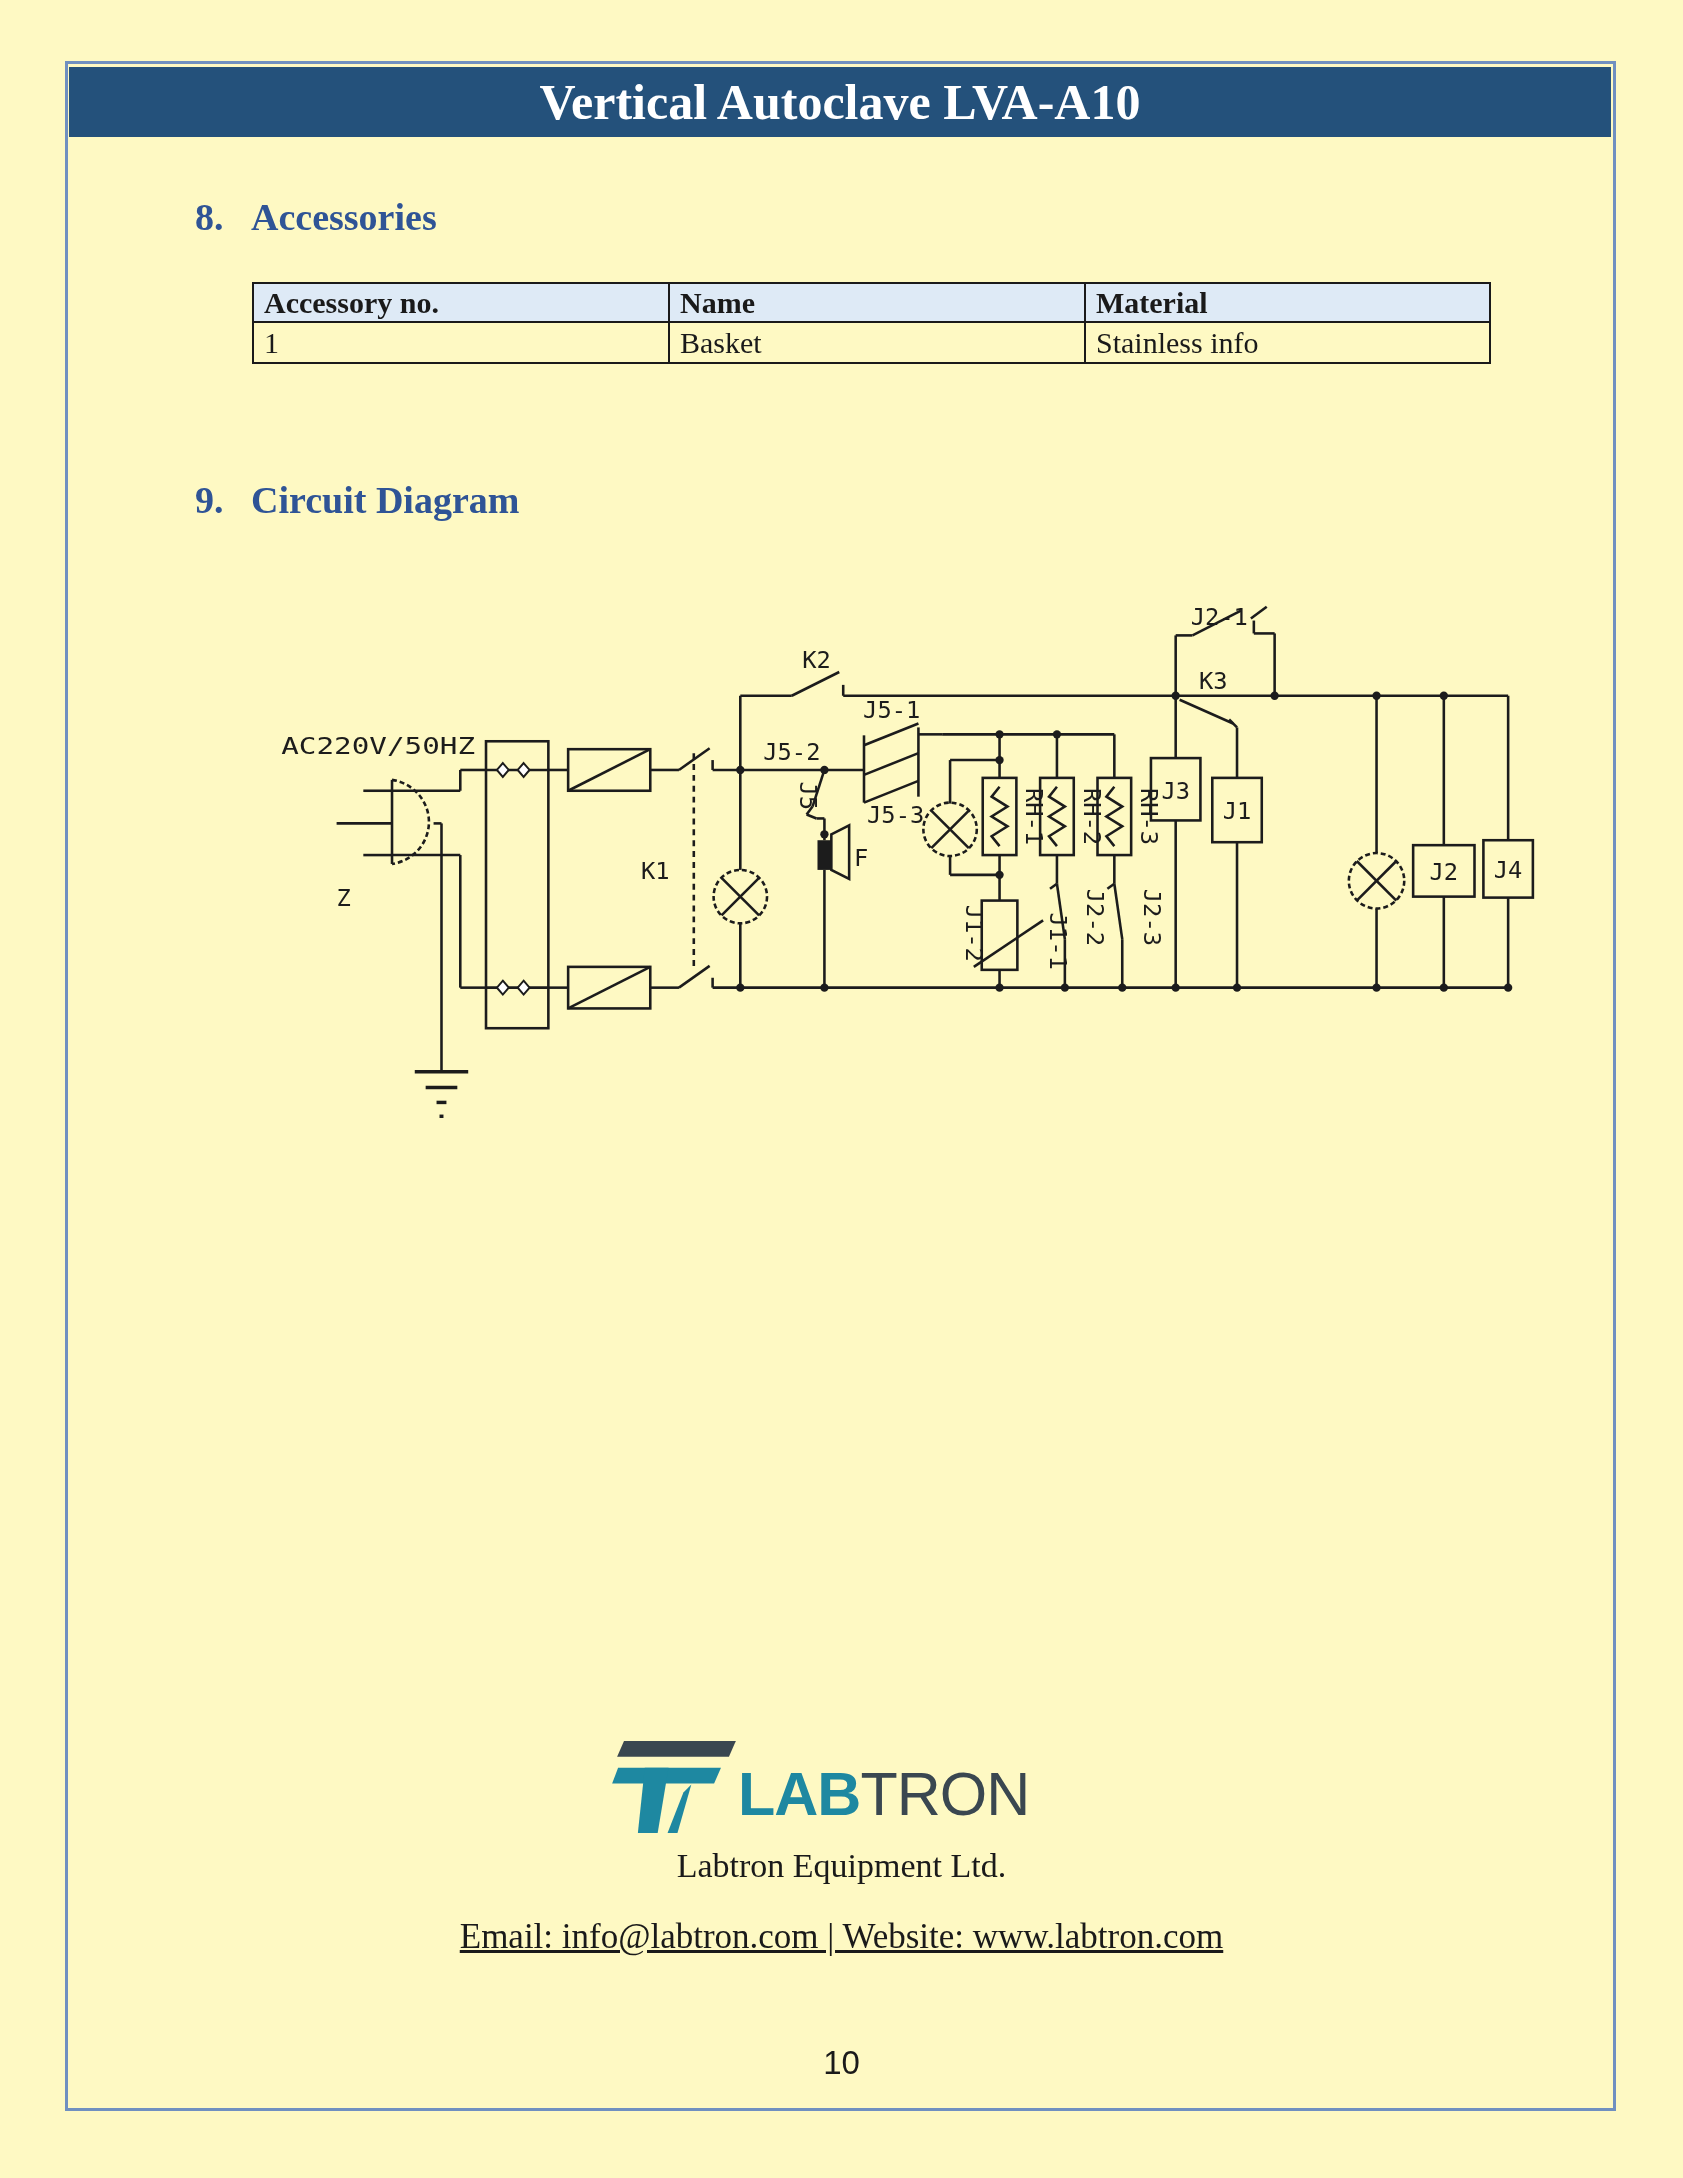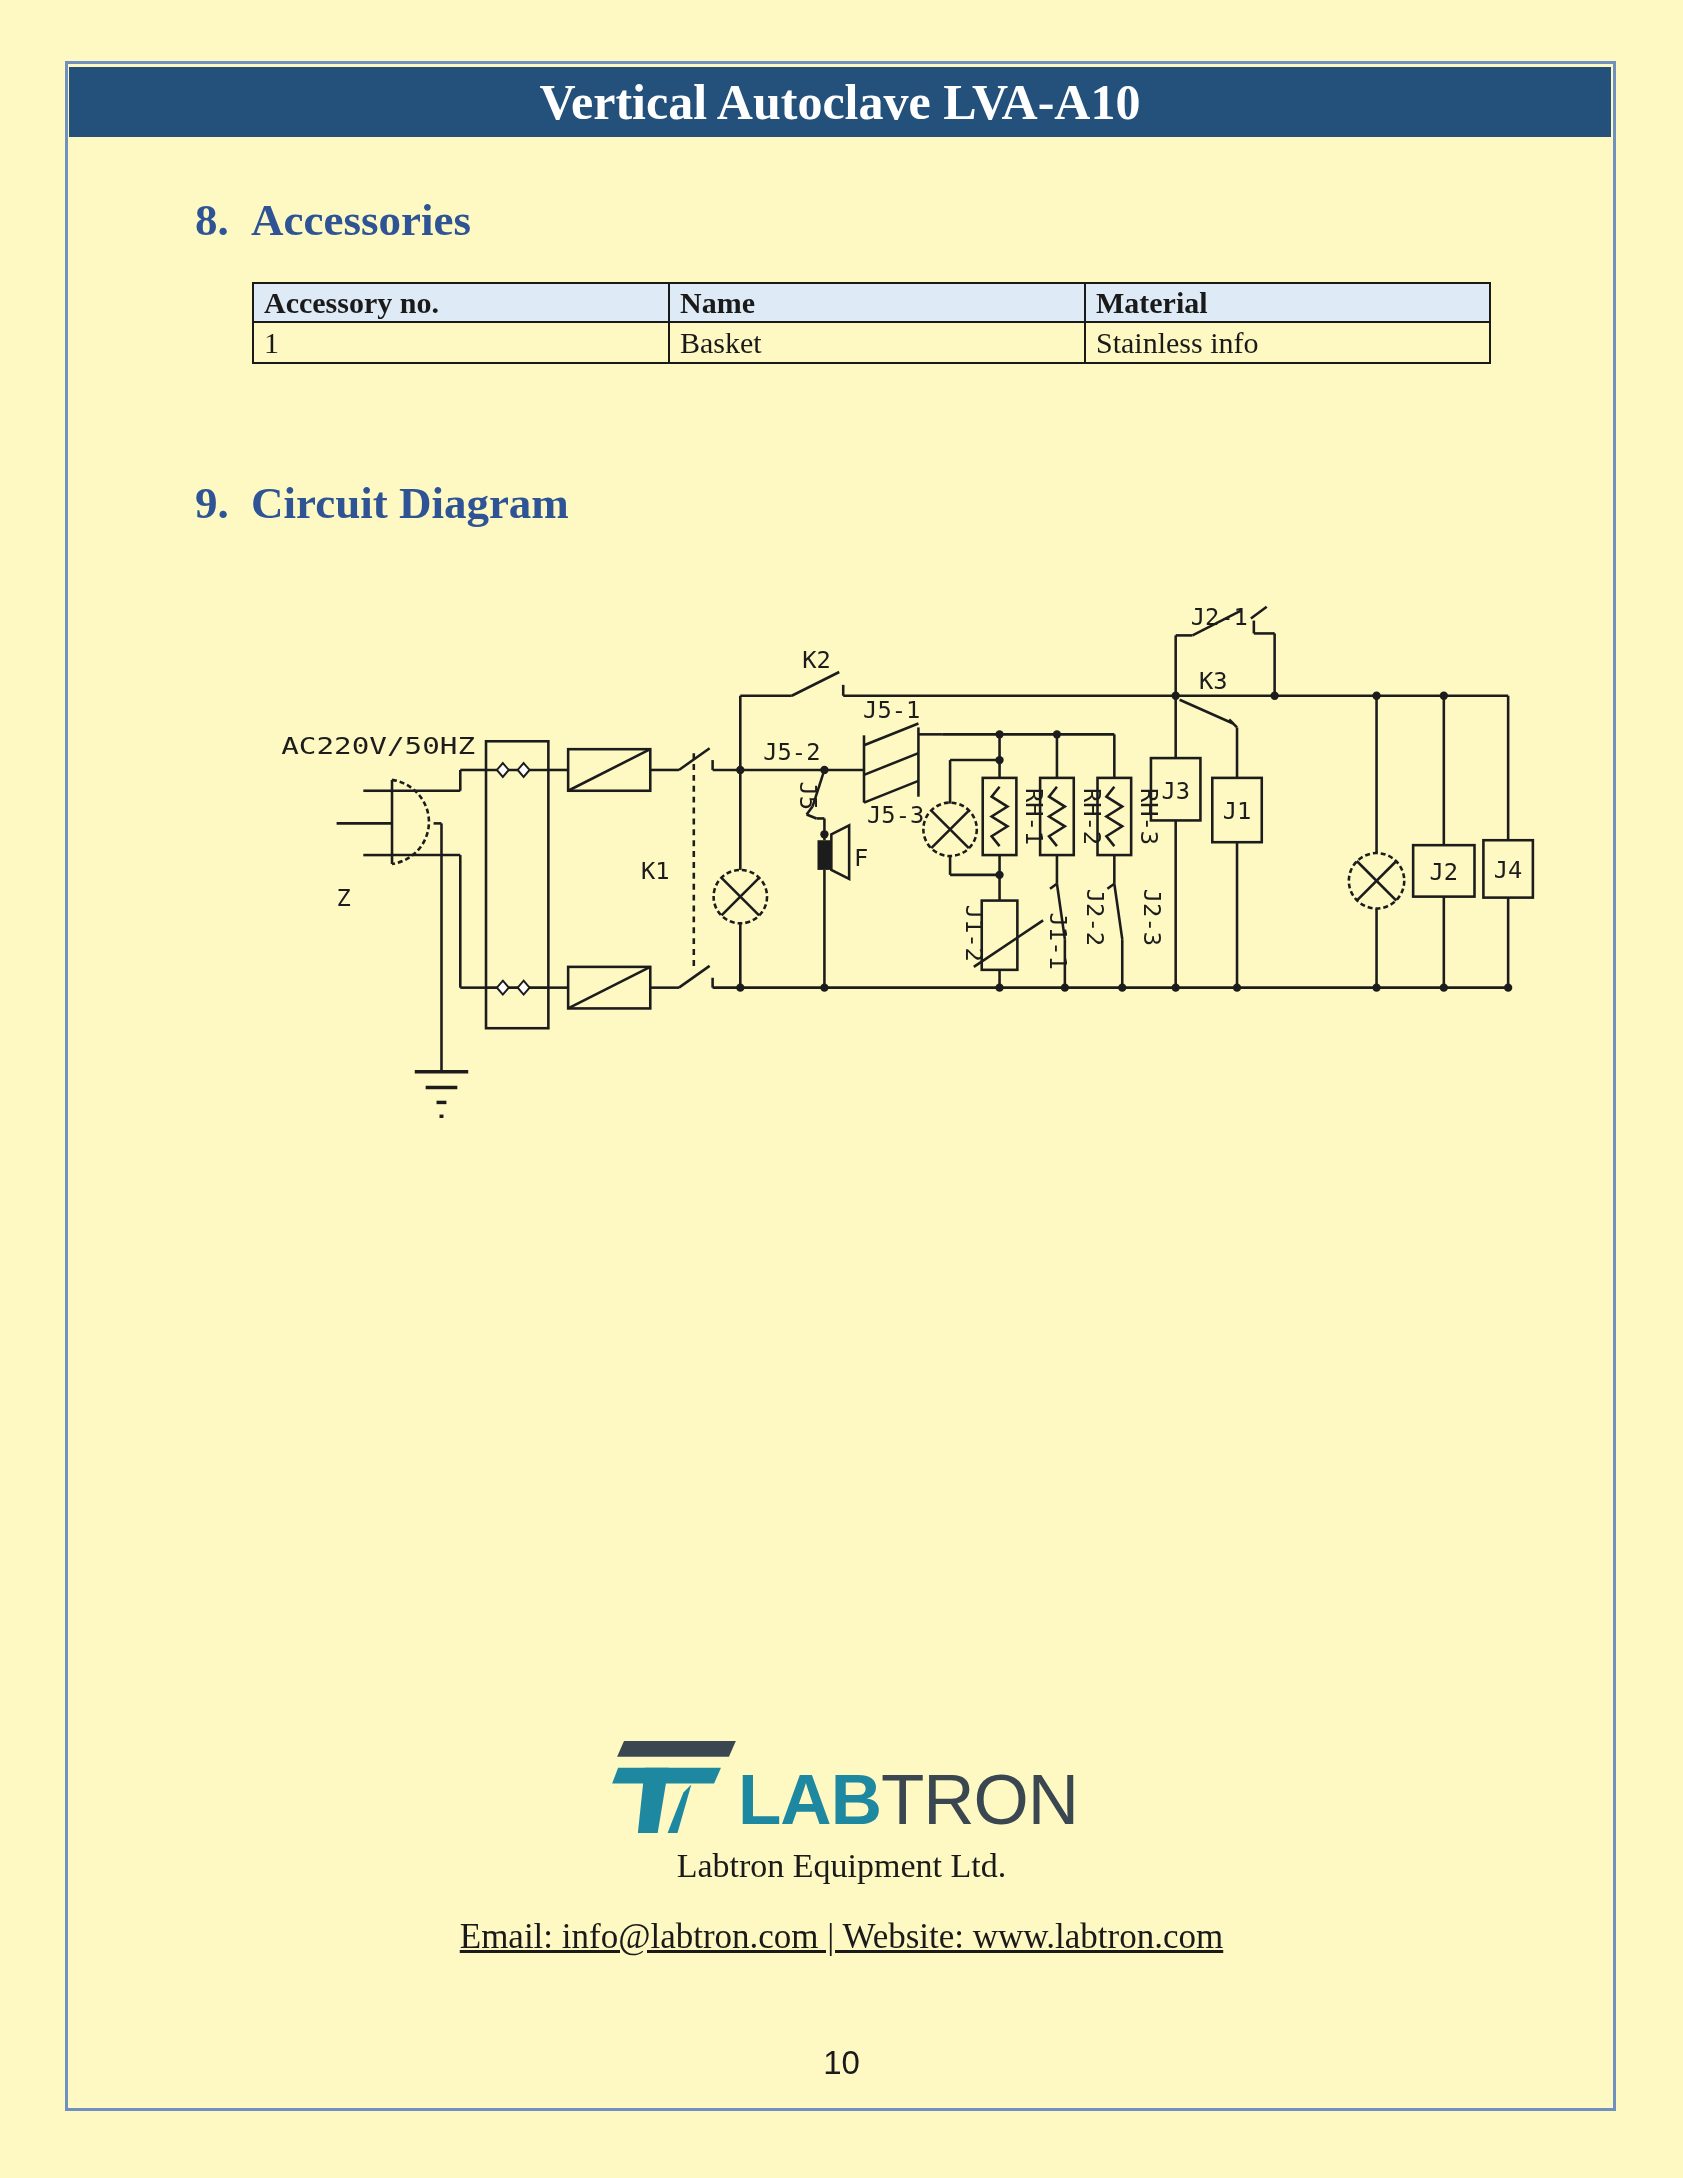--- a/index.html
+++ b/index.html
@@ -6,21 +6,21 @@
   #page{position:relative;width:1683px;height:2178px;background:#fef9c3;overflow:hidden;
         font-family:"Liberation Serif", serif;color:#1a1a1a;}
   
   .page-border{position:absolute;left:65px;top:61px;width:1551px;height:2050px;
         box-sizing:border-box;border:3px solid #7090C0;}
   
   .header-bar{position:absolute;left:69px;top:67px;width:1542px;height:70px;background:#24517B;}
   .header-title{width:100%;height:70px;line-height:70px;text-align:center;color:#ffffff;
         font-size:50px;font-weight:bold;}
   
-  .section-h{position:absolute;color:#2F5496;font-weight:bold;font-size:45px;line-height:1;white-space:nowrap;}
+  .section-h{position:absolute;color:#2F5496;font-weight:bold;font-size:38px;line-height:1;white-space:nowrap;}
   .sec-num{display:inline-block;min-width:56px;}
   
   .acc-table{position:absolute;left:252px;top:282px;border-collapse:collapse;}
   .acc-table th,.acc-table td{border:2px solid #1a1a1a;text-align:left;vertical-align:middle;
         padding:0 6px 0 10px;font-size:30px;white-space:nowrap;}
   .acc-table th{background:#DEEAF6;height:37px;font-weight:bold;}
   .acc-table td{height:39px;font-weight:normal;}
   .col1{width:398px;} .col2{width:398px;} .col3{width:387px;}
   
   .circuit{position:absolute;left:277px;top:579px;}
@@ -28,21 +28,21 @@
   .w35{stroke:#1c1c1c;stroke-width:3.5;fill:none;}
   .dash{stroke-dasharray:6 5;}
   .cdash{stroke-dasharray:5 3;}
   .dot{fill:#1c1c1c;stroke:none;}
   .dia{fill:#ffffff;stroke:#1c1c1c;stroke-width:2;}
   .lbl{font-family:"DejaVu Sans Mono", monospace;fill:#1c1c1c;font-size:24px;}
   .blk{fill:#1c1c1c;stroke:none;}
   
   .logo-mark{position:absolute;left:612px;top:1739px;}
   .logo-text{position:absolute;left:738px;top:1764px;line-height:1;white-space:nowrap;
-        font-family:"Liberation Sans", sans-serif;font-size:71px;letter-spacing:-1px;}
+        font-family:"Liberation Sans", sans-serif;font-size:61px;letter-spacing:-1px;}
   .logo-lab{color:#1E88A1;font-weight:700;}
   .logo-tron{color:#3A4750;font-weight:500;}
   .footer-line{position:absolute;left:0;width:1683px;text-align:center;}
   .company{top:1847px;font-size:34px;}
   .contact{top:1917px;font-size:35px;text-decoration:underline;}
   .pagenum{top:2008px;font-size:33px;font-family:"Liberation Sans", sans-serif;margin-top:36px;}
 </style>
 </head>
 <body>
 

